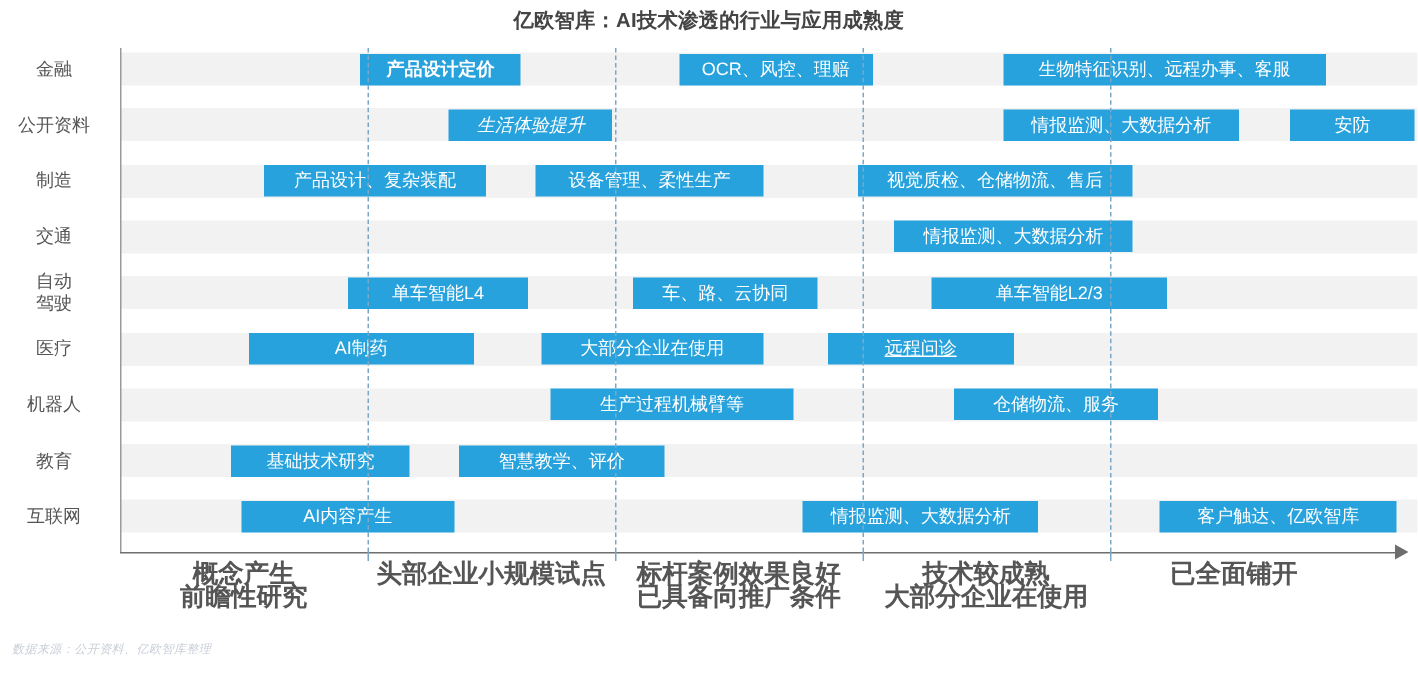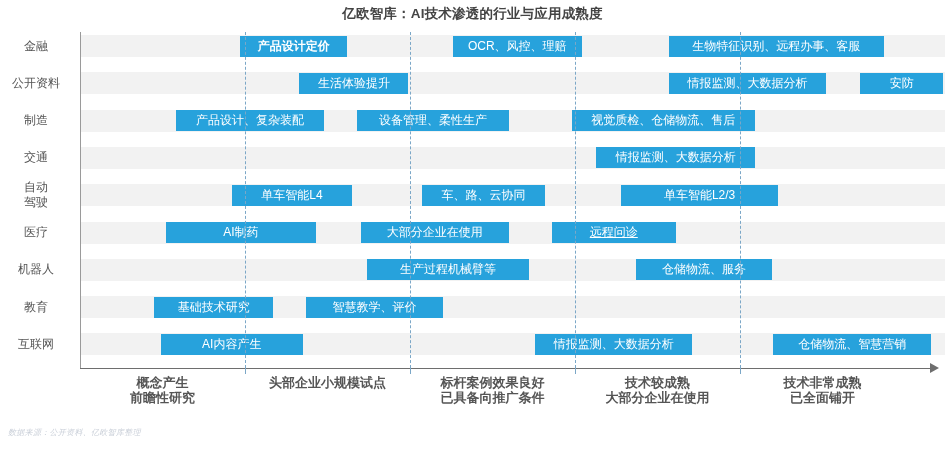--- a/index.html
+++ b/index.html
@@ -104,21 +104,21 @@
     height: 21px;
     text-align: center;
     white-space: nowrap;
     overflow: hidden;
     box-sizing: border-box;
   }
   .stage-label {
     position: absolute;
     top: 375px;
     text-align: center;
-    font-size: 13px;
+    font-size: 17px;
     font-weight: bold;
     color: #555555;
     line-height: 15px;
   }
   .source-note {
     position: absolute;
     left: 8px;
     top: 427px;
     font-size: 8px;
     color: #c9cfd8;
@@ -163,21 +163,21 @@
         <div>互联网</div>
       </div>
     </div>
 
   <div class="plot-area" id="plot-area">
       <div class="band-fill" style="top: 3px; height: 22px;"></div>
       <div class="bar" style="left: 160.05px; width: 107.25px; top: 3.5px; font-weight: bold;">产品设计定价</div>
       <div class="bar" style="left: 372.9px; width: 128.7px; top: 3.5px;">OCR、风控、理赔</div>
       <div class="bar" style="left: 589.05px; width: 214.5px; top: 3.5px;">生物特征识别、远程办事、客服</div>
       <div class="band-fill" style="top: 40.3px; height: 22px;"></div>
-      <div class="bar" style="left: 219.45px; width: 108.9px; top: 40.8px;">生活体验提升</div>
+      <div class="bar" style="left: 219.45px; width: 108.9px; top: 40.8px; font-style: italic;">生活体验提升</div>
       <div class="bar" style="left: 589.05px; width: 156.75px; top: 40.8px;">情报监测、大数据分析</div>
       <div class="bar" style="left: 780.45px; width: 82.5px; top: 40.8px;">安防</div>
       <div class="band-fill" style="top: 77.6px; height: 22px;"></div>
       <div class="bar" style="left: 95.7px; width: 148.5px; top: 78.1px;">产品设计、复杂装配</div>
       <div class="bar" style="left: 277.2px; width: 151.8px; top: 78.1px;">设备管理、柔性生产</div>
       <div class="bar" style="left: 491.7px; width: 183.15px; top: 78.1px;">视觉质检、仓储物流、售后</div>
       <div class="band-fill" style="top: 114.9px; height: 22px;"></div>
       <div class="bar" style="left: 516.45px; width: 158.4px; top: 115.4px;">情报监测、大数据分析</div>
       <div class="band-fill" style="top: 152.2px; height: 22px;"></div>
       <div class="bar" style="left: 151.8px; width: 120.45px; top: 152.7px;">单车智能L4</div>
@@ -189,21 +189,21 @@
       <div class="bar" style="left: 471.9px; width: 123.75px; top: 190px; text-decoration: underline;">远程问诊</div>
       <div class="band-fill" style="top: 226.8px; height: 22px;"></div>
       <div class="bar" style="left: 287.1px; width: 161.7px; top: 227.3px;">生产过程机械臂等</div>
       <div class="bar" style="left: 516.45px; width: 135.3px; top: 227.3px; margin-left: 40px;">仓储物流、服务</div>
       <div class="band-fill" style="top: 264.1px; height: 22px;"></div>
       <div class="bar" style="left: 74.25px; width: 118.8px; top: 264.6px;">基础技术研究</div>
       <div class="bar" style="left: 226.05px; width: 136.95px; top: 264.6px;">智慧教学、评价</div>
       <div class="band-fill" style="top: 301.4px; height: 22px;"></div>
       <div class="bar" style="left: 80.85px; width: 141.9px; top: 301.9px;">AI内容产生</div>
       <div class="bar" style="left: 455.4px; width: 156.75px; top: 301.9px;">情报监测、大数据分析</div>
-      <div class="bar" style="left: 693px; width: 158.4px; top: 301.9px;">仓储物流、智慧营销</div>
+      <div class="bar" style="left: 693px; width: 158.4px; top: 301.9px;">客户触达、亿欧智库</div>
       <div class="gridline" style="left: 165px;"></div>
       <div class="gridline" style="left: 330px;"></div>
       <div class="gridline" style="left: 495px;"></div>
       <div class="gridline" style="left: 660px;"></div>
     </div>
 
   <div class="axis-left"></div>
   <div class="axis-bottom"></div>
   <div class="axis-arrow"></div>
 
@@ -217,21 +217,20 @@
       </div>
       <div class="stage-label" style="left: 410px; width: 165px;">
         <div>标杆案例效果良好</div>
         <div>已具备向推广条件</div>
       </div>
       <div class="stage-label" style="left: 575px; width: 165px;">
         <div>技术较成熟</div>
         <div>大部分企业在使用</div>
       </div>
       <div class="stage-label" style="left: 740px; width: 165px;">
-        <div>技术非常成熟</div>
         <div>已全面铺开</div>
       </div>
     </div>
 
   <div class="source-note">数据来源：公开资料、亿欧智库整理</div>
 
 <div class="tick" style="left: 245px;"></div>
     <div class="tick" style="left: 410px;"></div>
     <div class="tick" style="left: 575px;"></div>
     <div class="tick" style="left: 740px;"></div>

